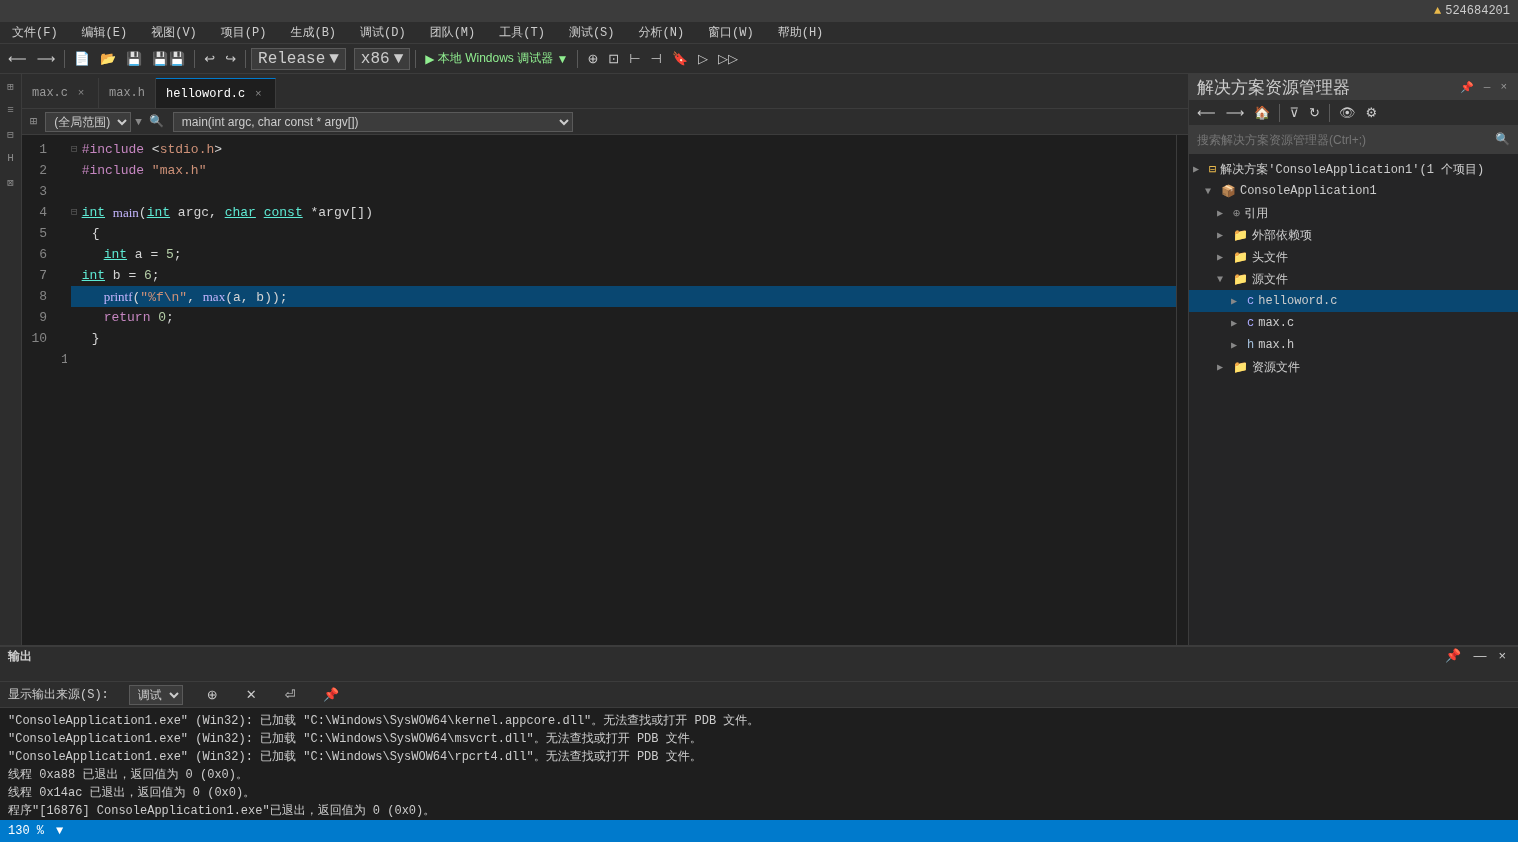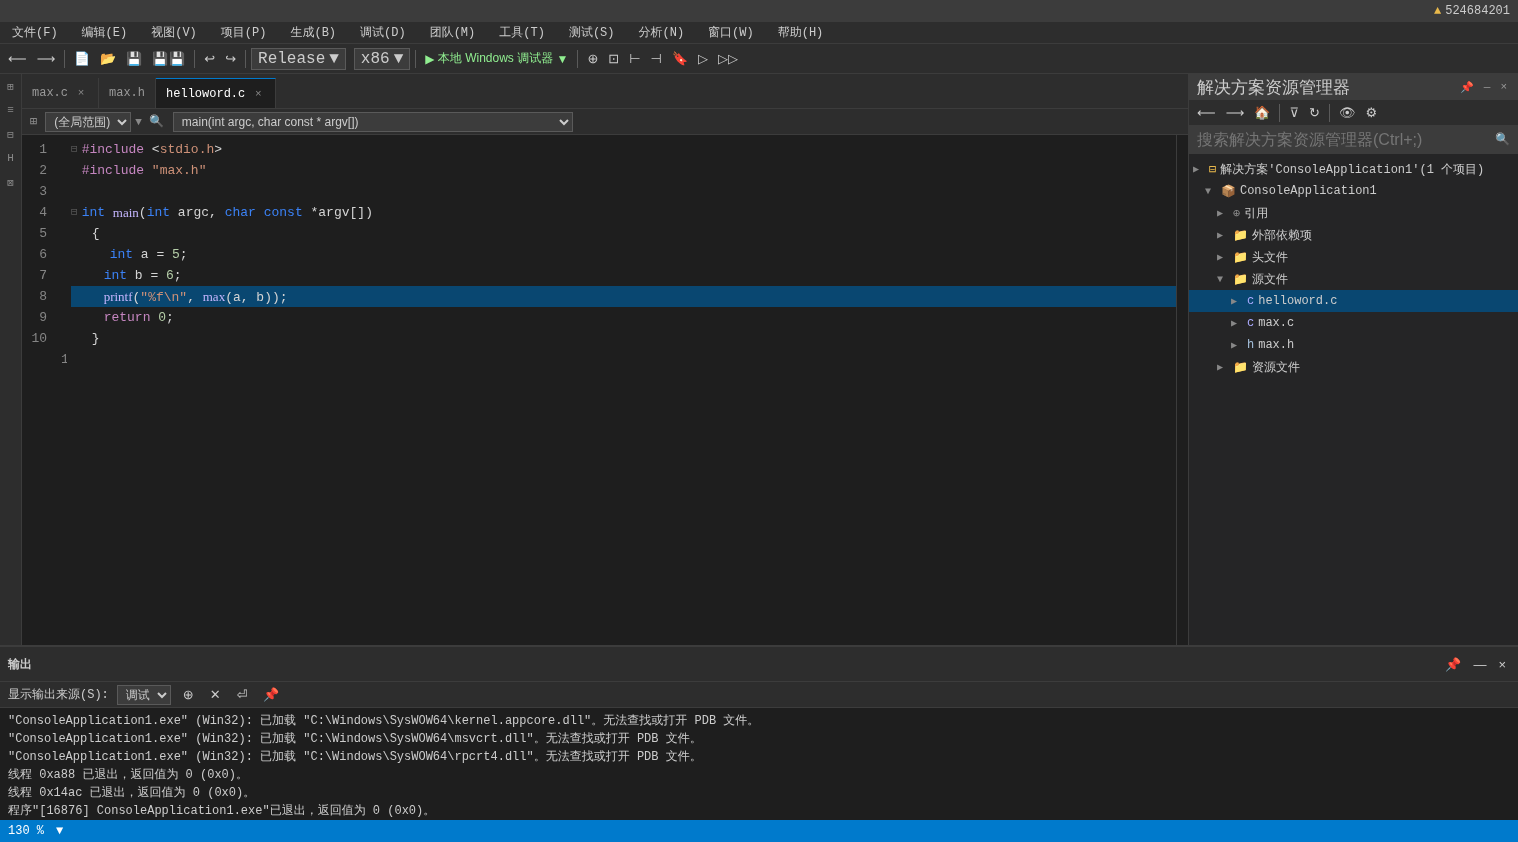--- a/index.html
+++ b/index.html
@@ -221,21 +221,21 @@
     .code-line {
       height: 21px;
       line-height: 21px;
       white-space: pre;
       font-size: 13px;
       display: flex;
       align-items: center;
     }
 
     
-    .kw { color: #3b82f6; }
+    .kw { color: #5eead4; text-decoration: underline; }
     .kw2 { color: #c586c0; }
     .fn { color: #c4b5fd; font-family: Liberation Serif, serif; }
     .str { color: #ce9178; }
     .num { color: #b5cea8; }
     .inc { color: #c586c0; }
     .normal { color: #d4d4d4; }
 
     
     #right-scrollbar {
       width: 12px;
@@ -298,21 +298,21 @@
       display: flex;
       align-items: center;
       padding: 0 8px;
       flex-shrink: 0;
       border-bottom: 1px solid #3c3c3c;
     }
     .sol-search-input {
       background: #3c3c3c;
       border: none;
       color: #cccccc;
-      font-size: 16px;
+      font-size: 12px;
       flex: 1;
       outline: none;
     }
     .sol-search-icon {
       color: #999;
       font-size: 12px;
       cursor: pointer;
     }
 
     
@@ -342,21 +342,21 @@
       border-top: 2px solid #3c3c3c;
       display: flex;
       flex-direction: column;
       flex-shrink: 0;
     }
 
     #bottom-panel-header {
       background: #2d2d2d;
       height: 35px;
       display: flex;
-      align-items: center;
+      align-items: flex-end;
       padding: 16px 8px;
       justify-content: space-between;
       flex-shrink: 0;
       border-bottom: 1px solid #3c3c3c;
     }
 
     .bottom-panel-title {
       font-size: 12px;
       color: #cccccc;
       font-weight: bold;
@@ -368,21 +368,21 @@
     }
 
     #output-toolbar {
       background: #2d2d2d;
       height: 26px;
       display: flex;
       align-items: center;
       padding: 0 8px;
       flex-shrink: 0;
       border-bottom: 1px solid #3c3c3c;
-      gap: 8px;
+      gap: 20px;
     }
 
     .output-label {
       font-size: 12px;
       color: #cccccc;
     }
 
     .output-select {
       background: #3c3c3c;
       border: 1px solid #5a5a5a;
@@ -549,26 +549,26 @@
           <span class="kw">int</span><span class="normal"> </span><span class="fn">main</span><span class="normal">(</span><span class="kw">int</span><span class="normal"> argc, </span><span class="kw">char</span><span class="normal"> </span><span class="kw">const</span><span class="normal"> *argv[])</span>
         </div>
 
         <div class="code-line">
           <span style="color:#555;font-size:11px;margin-right:4px;visibility:hidden;">⊟</span>
           <span style="margin-left:10px;">{</span>
         </div>
 
         <div class="code-line">
           <span style="color:#555;font-size:11px;margin-right:4px;visibility:hidden;">⊟</span>
-          <span style="margin-left:28px;"><span class="kw">int</span><span class="normal"> a = </span><span class="num">5</span><span class="normal">;</span></span>
+          <span style="margin-left:22px;"><span class="kw">int</span><span class="normal"> a = </span><span class="num">5</span><span class="normal">;</span></span>
         </div>
 
         <div class="code-line">
           <span style="color:#555;font-size:11px;margin-right:4px;visibility:hidden;">⊟</span>
-          <span style="margin-left:22px;"><span class="kw">int</span><span class="normal"> b = </span><span class="num">6</span><span class="normal">;</span></span>
+          <span style=""><span class="kw">int</span><span class="normal"> b = </span><span class="num">6</span><span class="normal">;</span></span>
         </div>
 
         <div class="code-line selected-line-bg">
           <span style="color:#555;font-size:11px;margin-right:4px;visibility:hidden;">⊟</span>
           <span style="margin-left:22px;"><span class="fn">printf</span><span class="normal">(</span><span class="str">"%f\n"</span><span class="normal">, </span><span class="fn">max</span><span class="normal">(a, b));</span></span>
         </div>
 
         <div class="code-line">
           <span style="color:#555;font-size:11px;margin-right:4px;visibility:hidden;">⊟</span>
           <span style="margin-left:22px;"><span class="kw2">return</span><span class="normal"> </span><span class="num">0</span><span class="normal">;</span></span>

